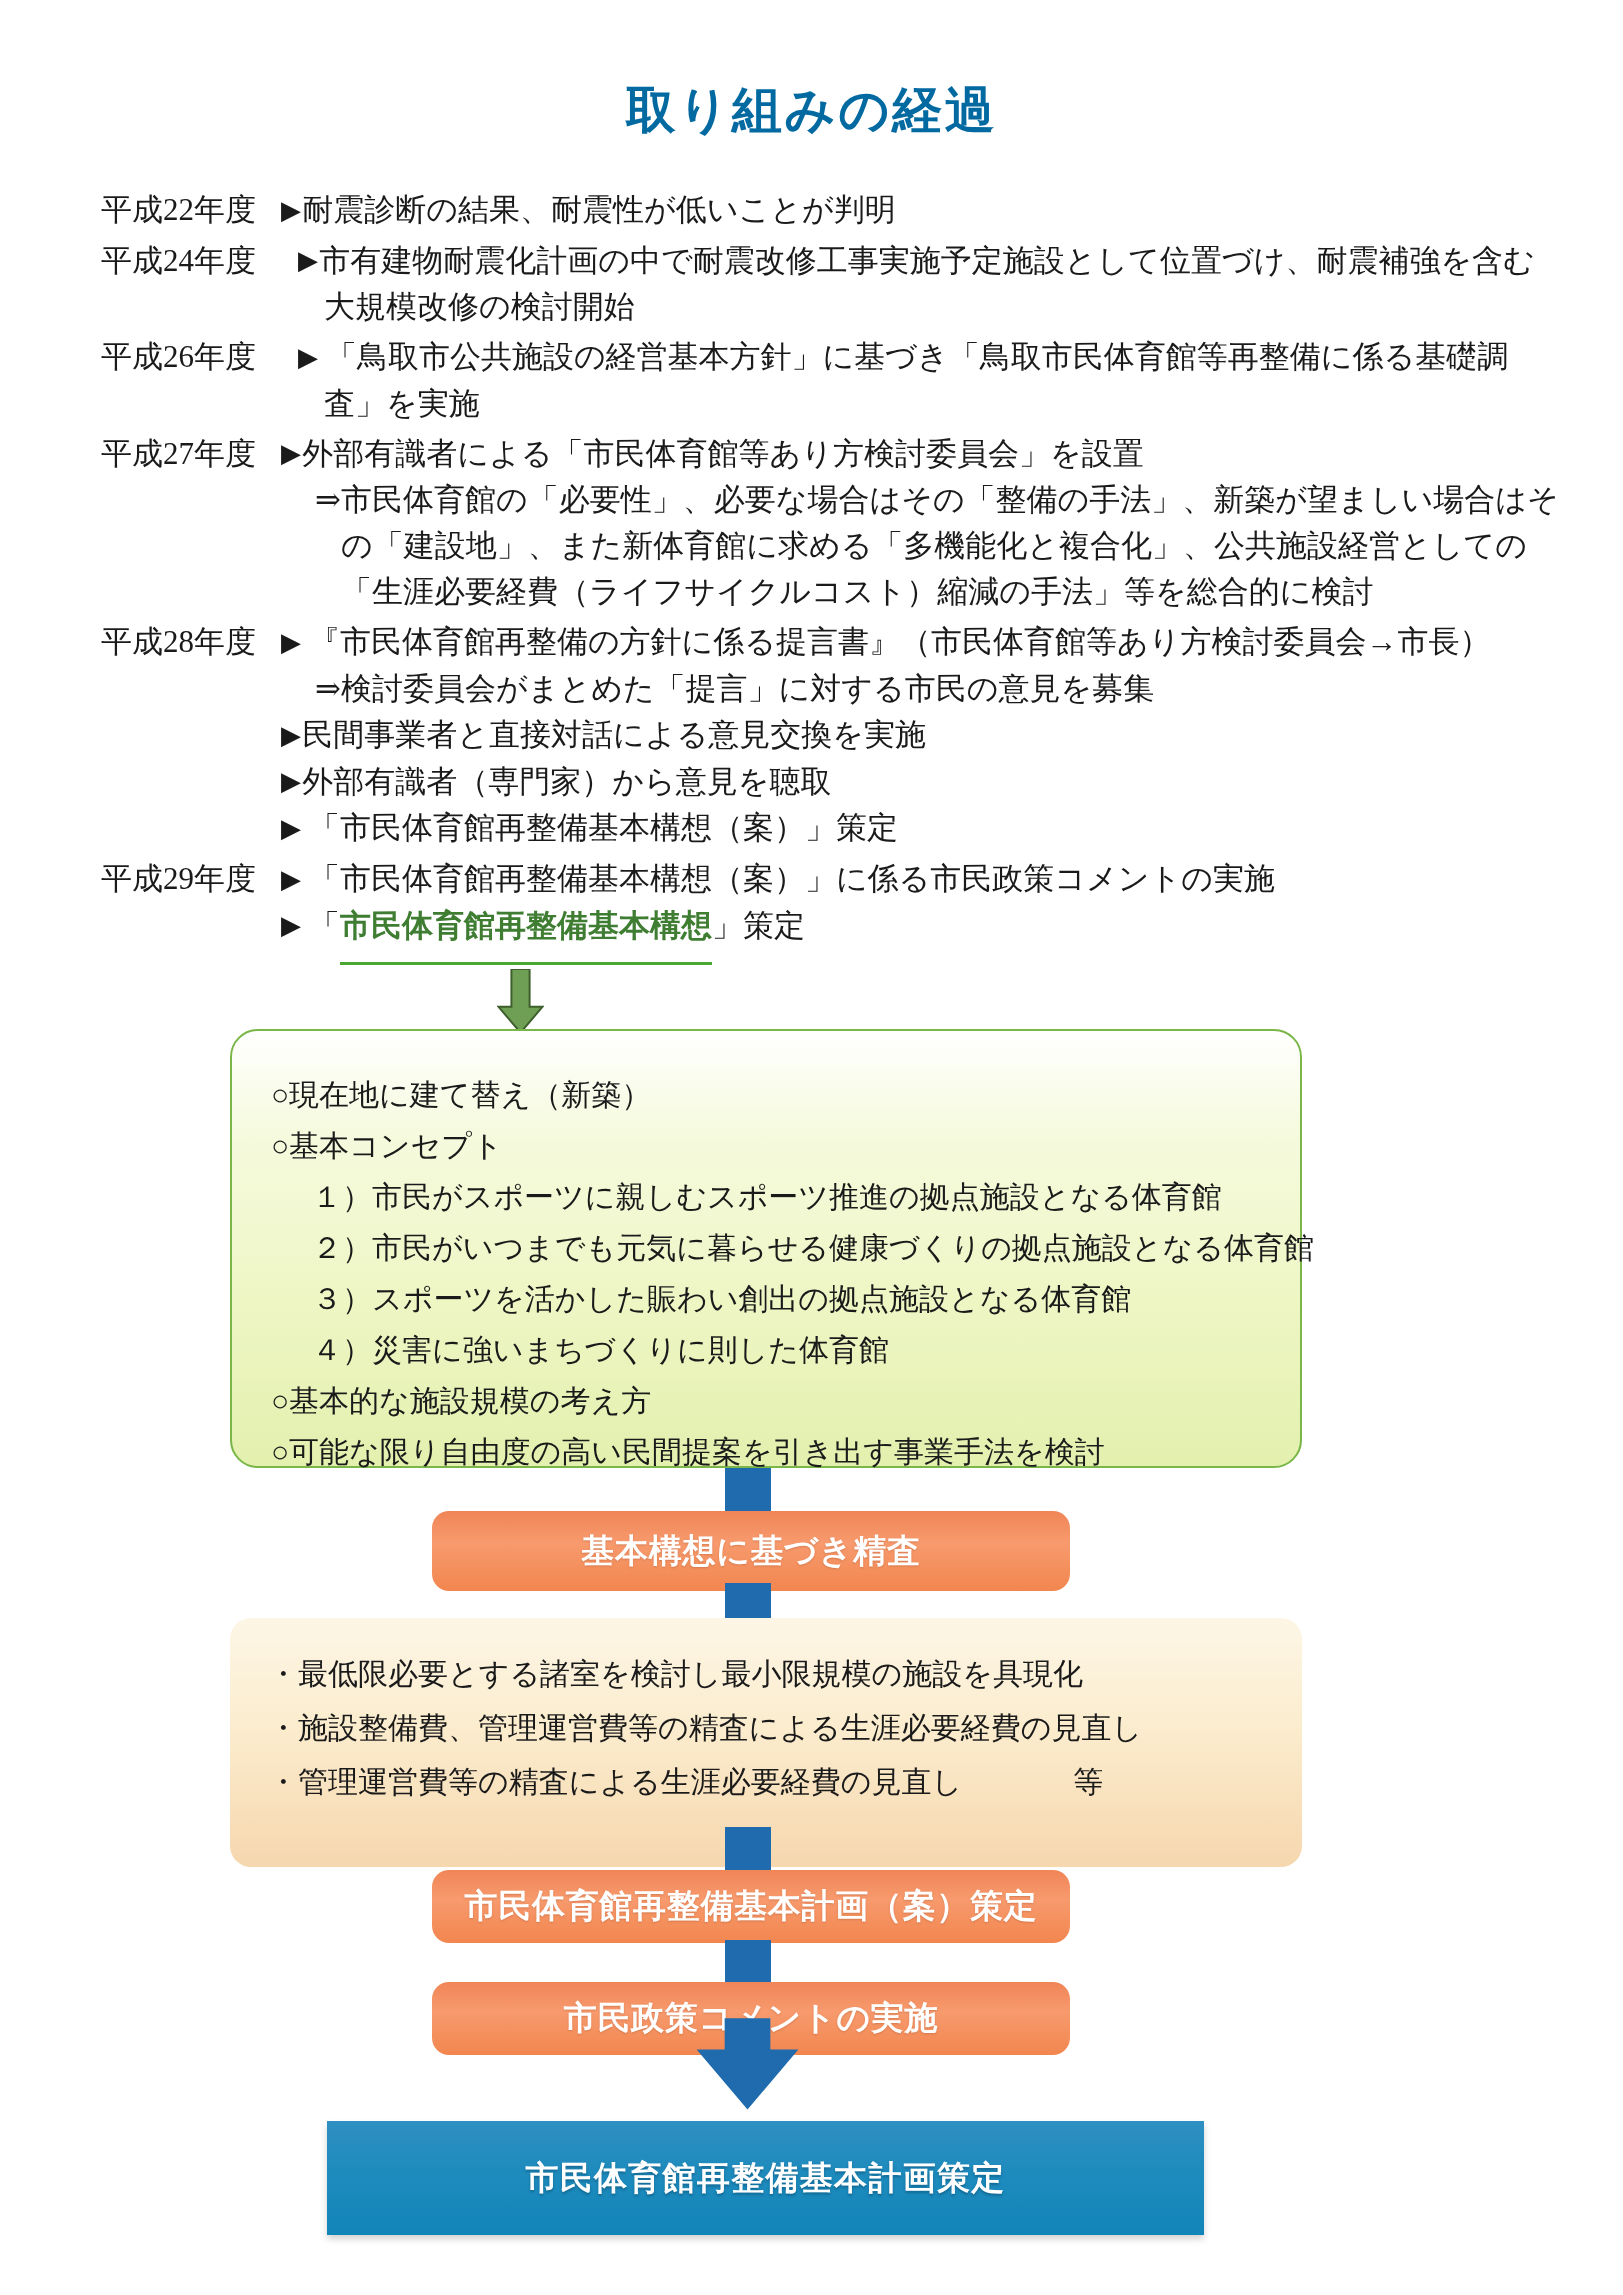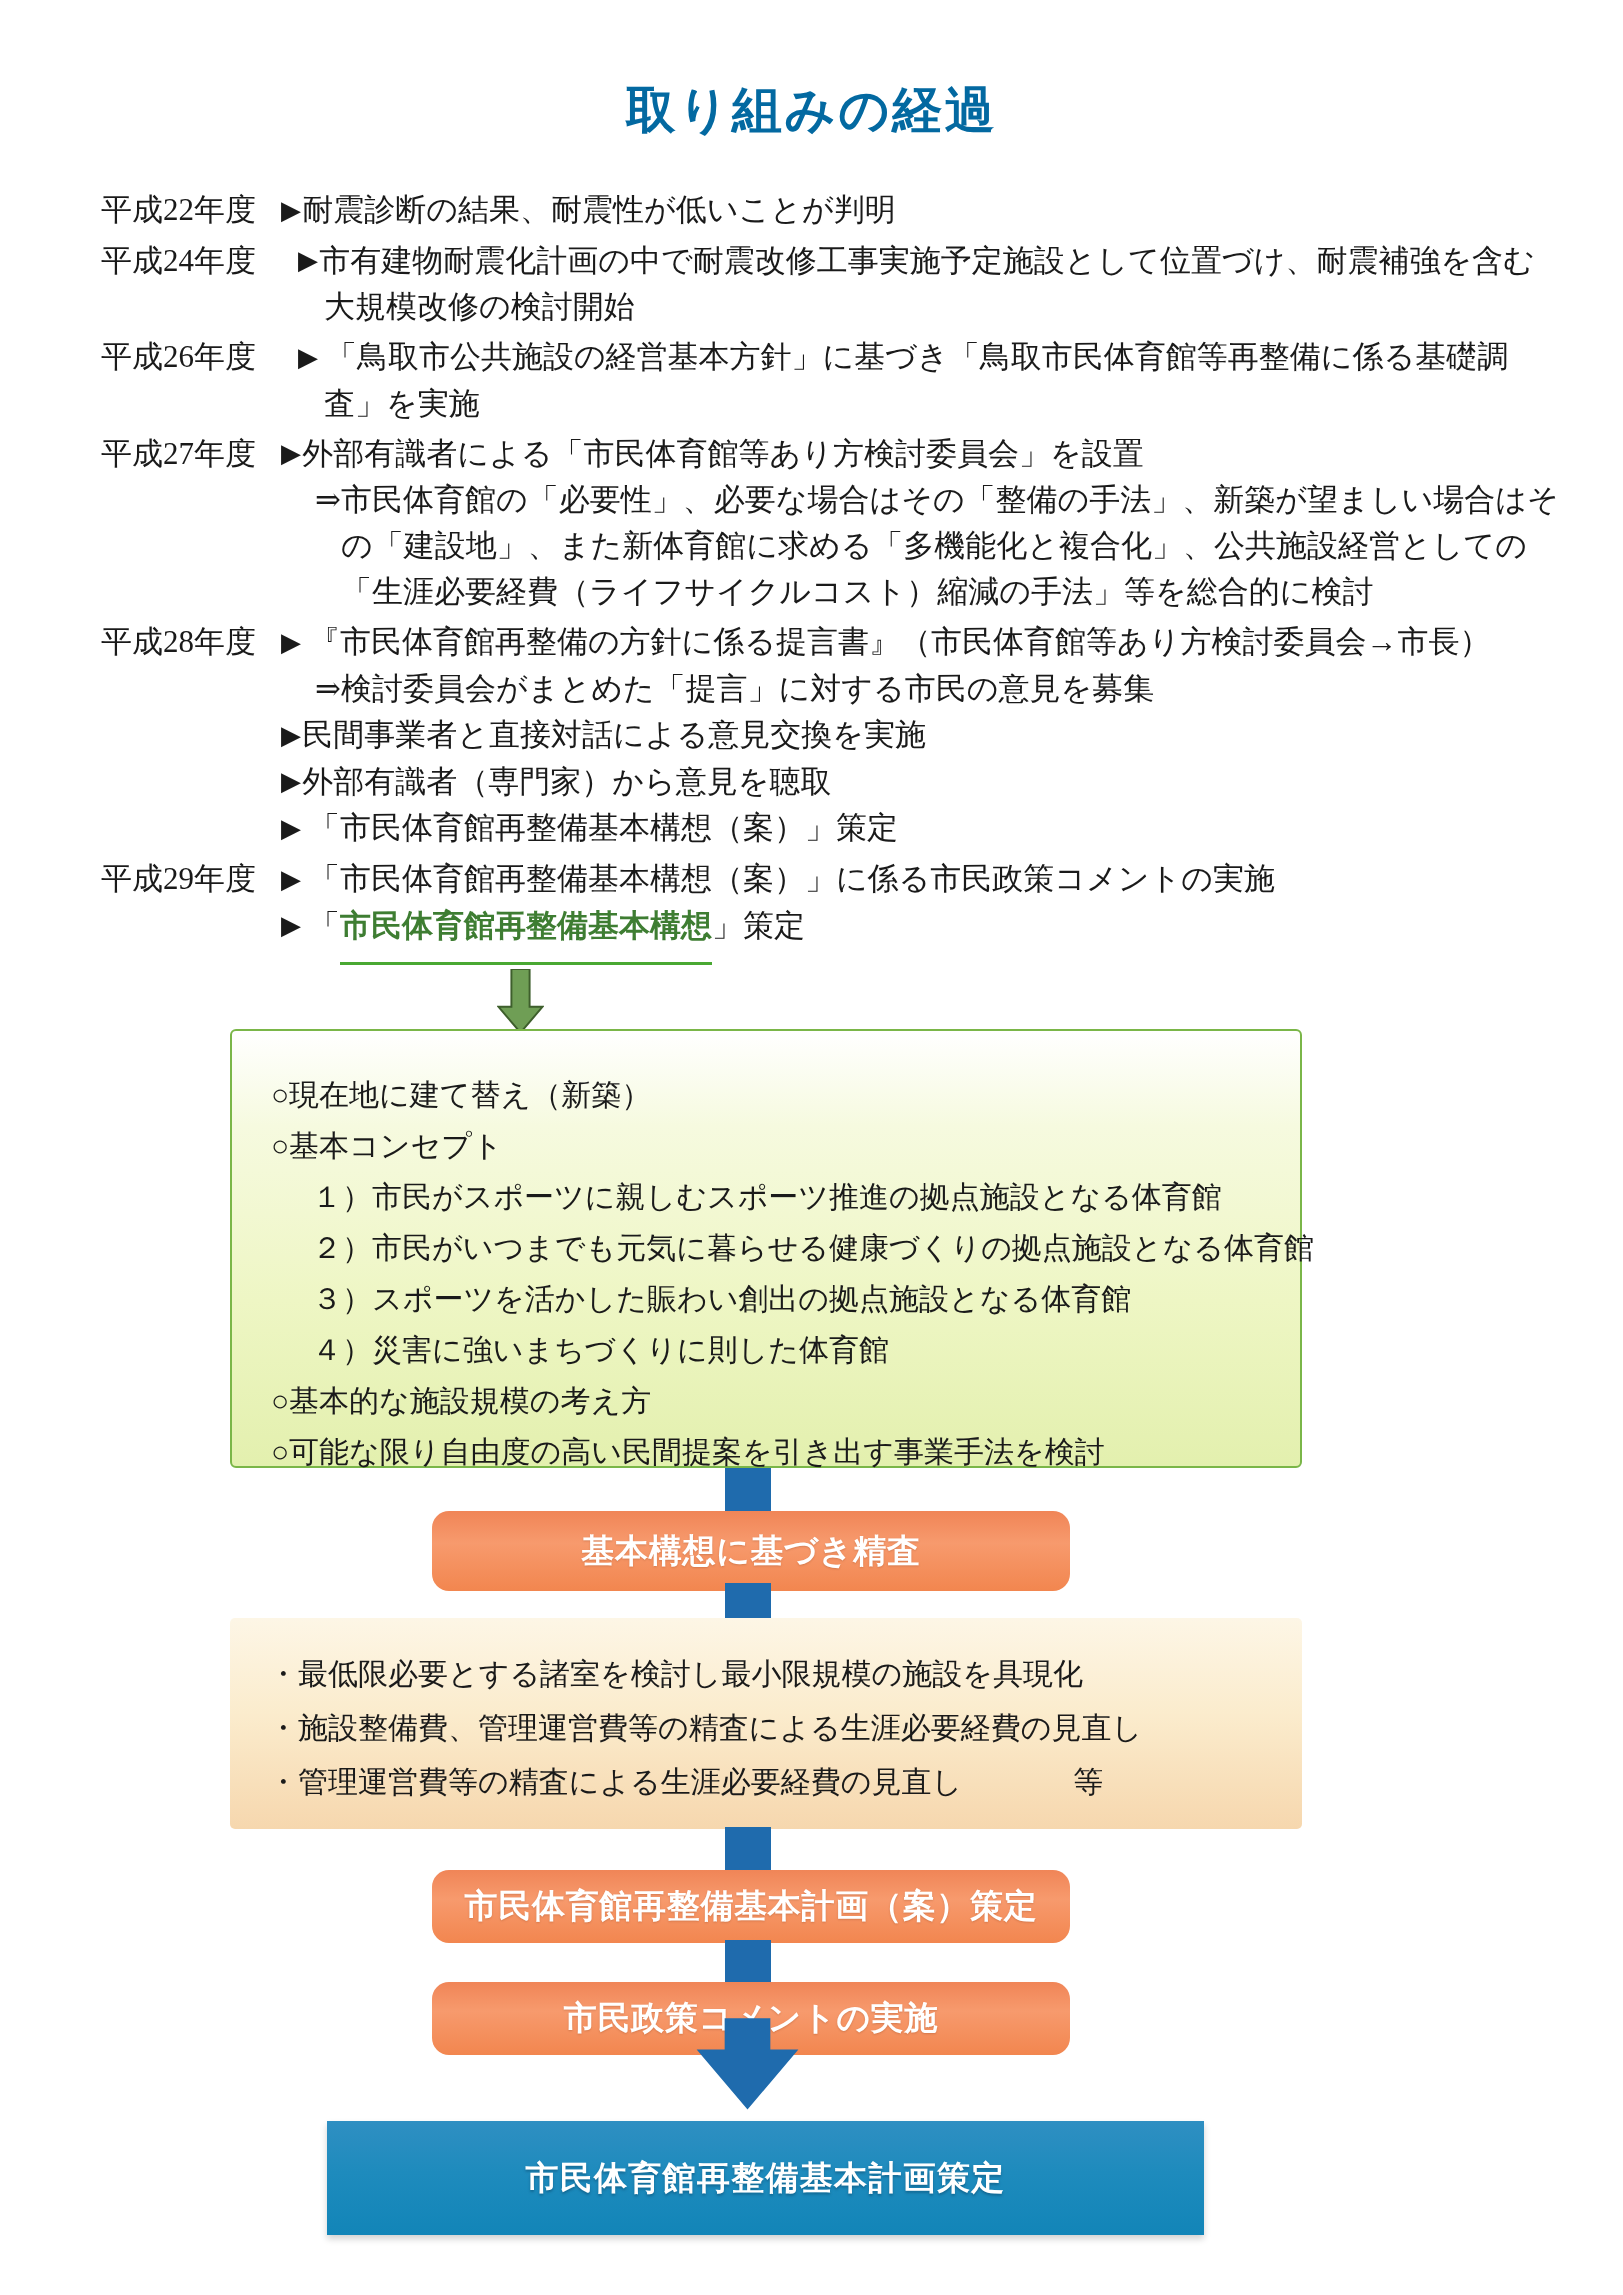--- a/index.html
+++ b/index.html
@@ -113,21 +113,21 @@
   }
 
   .box-green {
     position: absolute;
     left: 230px;
     top: 73px;
     width: 1072px;
     height: 439px;
     box-sizing: border-box;
     border: 2.6px solid #7ab648;
-    border-radius: 6px;
+    border-radius: 28px;
     background: linear-gradient(180deg, #ffffff 0%, #f6fadf 22%, #eef6c4 62%, #e3f0ae 100%);
     padding: 38px 39px 0 39px;
   }
   .g-line {
     font-size: 30px;
     line-height: 51px;
     white-space: nowrap;
     color: #1a1a1a;
   }
   .g-line.num { padding-left: 41px; }
@@ -147,23 +147,23 @@
     justify-content: center;
     letter-spacing: 0.7px;
     text-shadow: 0 1.3px 2px rgba(120,50,20,0.25);
   }
 
   .box-cream {
     position: absolute;
     left: 230px;
     top: 662px;
     width: 1072px;
-    height: 211px;
+    height: 249px;
     box-sizing: border-box;
-    border-radius: 5px;
+    border-radius: 21px;
     background: linear-gradient(180deg, #fdf6e6 0%, #fbeccd 45%, #f6d7ae 100%);
     padding: 29px 0 0 38px;
   }
   .c-line {
     font-size: 30px;
     line-height: 54px;
     white-space: nowrap;
     color: #1a1a1a;
   }
   .c-tail {

